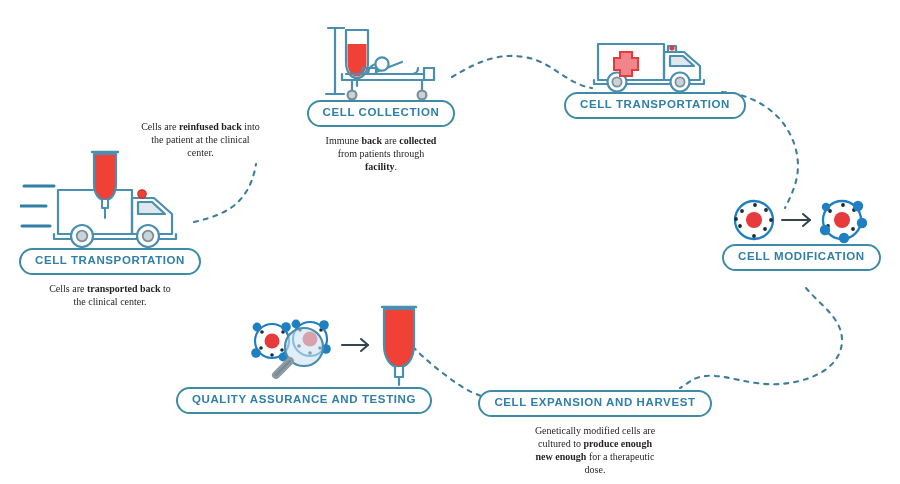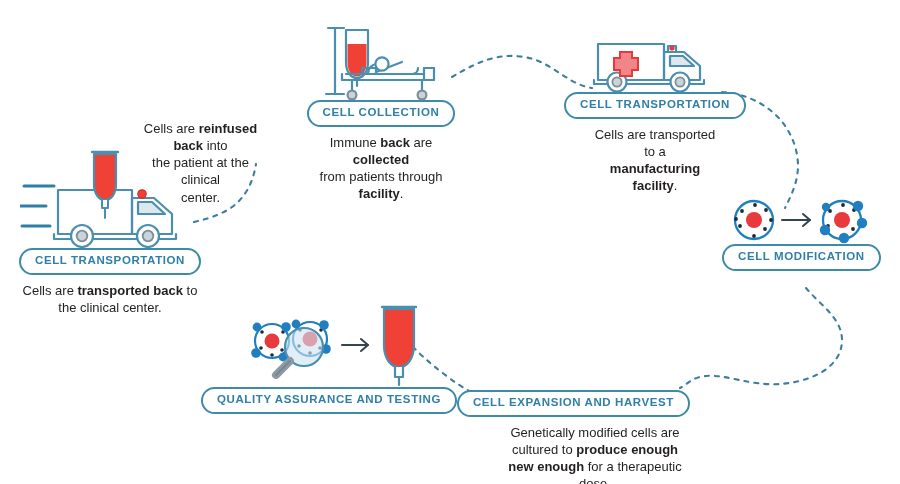--- a/index.html
+++ b/index.html
@@ -19,25 +19,26 @@
     font-weight:bold;
     font-size:11.5px;
     letter-spacing:0.6px;
     text-align:center;
     padding:5px 14px 6px 14px;
     white-space:nowrap;
     line-height:1;
     box-sizing:border-box;
   }
   .caption{
-    font-size:13px;
+    font-size:10px;
     line-height:1.32;
     text-align:center;
     color:#231f20;
     margin-top:7px;
+    font-family:Liberation Serif, serif;
   }
   .caption b{font-weight:bold;}
   .icon-wrap{display:block;}
 </style>
 </head>
 <body>
 
 <div id="canvas">
 
   <svg class="layer-svg" viewBox="0 0 900 484">
@@ -116,23 +117,20 @@
         </g>
         <circle cx="29" cy="56" r="4.6" fill="#c9d3d9" stroke="#7c8e98" stroke-width="1.8"></circle>
         <circle cx="92" cy="56" r="4.6" fill="#c9d3d9" stroke="#7c8e98" stroke-width="1.8"></circle>
 
         <path d="M32,26 L44,26 L44,32 L50,32 L50,44 L44,44 L44,50 L32,50 L32,44 L26,44 L26,32 L32,32 Z" fill="#f0868a" stroke="#e8393c" stroke-width="2"></path>
         <circle cx="84" cy="22" r="2.6" fill="#e8393c"></circle>
       </svg>
     </div>
     <div style="display:flex;justify-content:center;">
       <div class="pill">CELL TRANSPORTATION</div>
-    </div>
-    <div class="caption">
-      Cells are transported to a<br><b>manufacturing facility</b>.
     </div>
   </div>
 
   <div class="node" style="left:722px;top:196px;width:154px;">
     <div class="icon-wrap" style="height:48px;">
       <svg width="154" height="48" viewBox="0 0 154 48">
 
         <g>
           <circle cx="32" cy="24" r="19" fill="#ffffff" stroke="#1f7fc0" stroke-width="2.3"></circle>
           <circle cx="32" cy="24" r="8" fill="#e8393c"></circle>
@@ -168,21 +166,21 @@
           <circle cx="104" cy="11" r="4.2" fill="#1f7fc0"></circle>
         </g>
       </svg>
     </div>
     <div style="display:flex;">
       <div class="pill">CELL MODIFICATION</div>
     </div>
   </div>
 
   <div class="node" style="left:500px;top:390px;width:190px;">
-    <div style="display:flex;justify-content:flex-end;">
+    <div style="display:flex;justify-content:center;">
       <div class="pill">CELL EXPANSION AND HARVEST</div>
     </div>
     <div class="caption">
       Genetically modified cells are<br>cultured to <b>produce enough</b><br><b>new enough</b> for a therapeutic<br>dose.
     </div>
   </div>
 
   <div class="node" style="left:226px;top:305px;width:206px;">
     <div class="icon-wrap" style="height:82px;">
       <svg width="206" height="82" viewBox="0 0 206 82">
@@ -227,21 +225,21 @@
 
         <g>
           <path d="M158,4 L188,4 L188,40 C188,54 181,62 173,62 C165,62 158,54 158,40 Z" fill="#ef4136" stroke="#c9322a" stroke-width="0"></path>
           <path d="M158,4 L188,4 L188,40 C188,54 181,62 173,62 C165,62 158,54 158,40 Z" fill="none" stroke="#4a8fb0" stroke-width="2.2" stroke-linejoin="round"></path>
           <path d="M156,2 L190,2" stroke="#4a8fb0" stroke-width="2.4" stroke-linecap="round"></path>
           <path d="M169,62 L169,72 L177,72 L177,62" fill="#ffffff" stroke="#4a8fb0" stroke-width="2.2" stroke-linejoin="round"></path>
           <path d="M173,72 L173,80" stroke="#4a8fb0" stroke-width="2.2" stroke-linecap="round"></path>
         </g>
       </svg>
     </div>
-    <div style="display:flex;justify-content:center;">
+    <div style="display:flex;justify-content:flex-end;">
       <div class="pill">QUALITY ASSURANCE AND TESTING</div>
     </div>
   </div>
 
   <div class="node" style="left:20px;top:148px;width:180px;">
     <div class="icon-wrap" style="height:100px;">
       <svg width="180" height="100" viewBox="0 0 180 100">
 
         <g stroke="#2f7fa8" stroke-width="3" stroke-linecap="round">
           <path d="M4,38 L34,38"></path>

